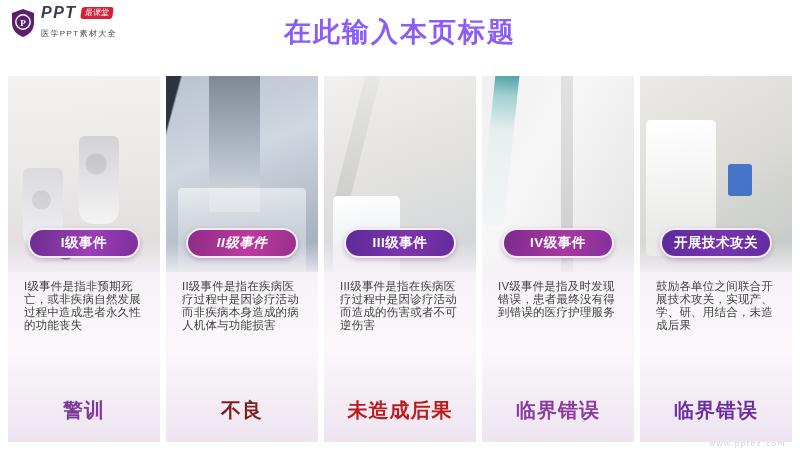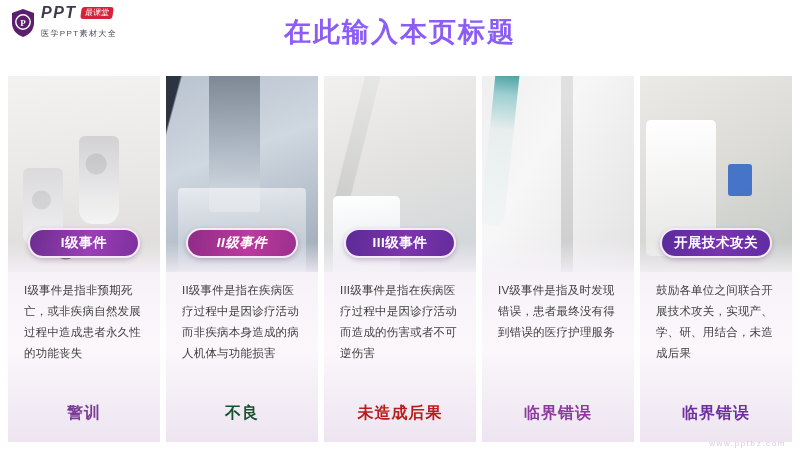--- a/index.html
+++ b/index.html
@@ -105,30 +105,30 @@
     white-space:nowrap;padding:0 12px;box-sizing:border-box;
   }
   .badge.b1{background:linear-gradient(100deg,#6d2d8f,#9a3fb4 55%,#7d2f9e);}
   .badge.b2{background:linear-gradient(100deg,#8e2b86,#bb3a9d 55%,#9b2f8c);font-style:italic;}
   .badge.b3{background:linear-gradient(100deg,#5c2a96,#7c35ab 55%,#642b9b);}
   .badge.b4{background:linear-gradient(100deg,#7c2a8d,#a8389f 55%,#84309a);}
   .badge.b5{background:linear-gradient(100deg,#5a2b9b,#7933ae 55%,#5f2da1);}
 
   .desc{
     position:absolute;left:16px;right:14px;top:204px;
-    font-size:11.5px;line-height:21px;color:#3f3f3f;letter-spacing:.2px;
+    font-size:11.5px;line-height:13px;color:#3f3f3f;letter-spacing:.2px;
     text-align:left;
   }
 
   .keyword{
     position:absolute;left:0;bottom:18px;width:100%;text-align:center;
-    font-size:16px;font-weight:bold;letter-spacing:1px;
+    font-size:20px;font-weight:bold;letter-spacing:1px;
   }
   .k1{color:#7b3b97;}
-  .k2{color:#14532d;}
+  .k2{color:#7f1d1d;}
   .k3{color:#b91c1c;}
   .k4{color:#8c3a9e;}
   .k5{color:#6b2f9f;}
 
   .watermark{
     position:absolute;right:14px;bottom:2px;
     font-size:8px;color:#cbb9d6;letter-spacing:1.6px;opacity:.75;
   }
 </style>
 </head>
@@ -190,20 +190,21 @@
     <div class="desc">III级事件是指在疾病医疗过程中是因诊疗活动而造成的伤害或者不可逆伤害</div>
     <div class="keyword k3">未造成后果</div>
   </div>
 
   <div class="col">
     <div class="photo">
       <div class="inner p4"></div>
       <div class="photo-fade"></div>
     </div>
     <div class="card"></div>
+    <div class="badge b4">IV级事件</div>
     <div class="desc">IV级事件是指及时发现错误，患者最终没有得到错误的医疗护理服务</div>
     <div class="keyword k4">临界错误</div>
   </div>
 
   <div class="col">
     <div class="photo">
       <div class="inner p5"></div>
       <div class="photo-fade"></div>
     </div>
     <div class="card"></div>

